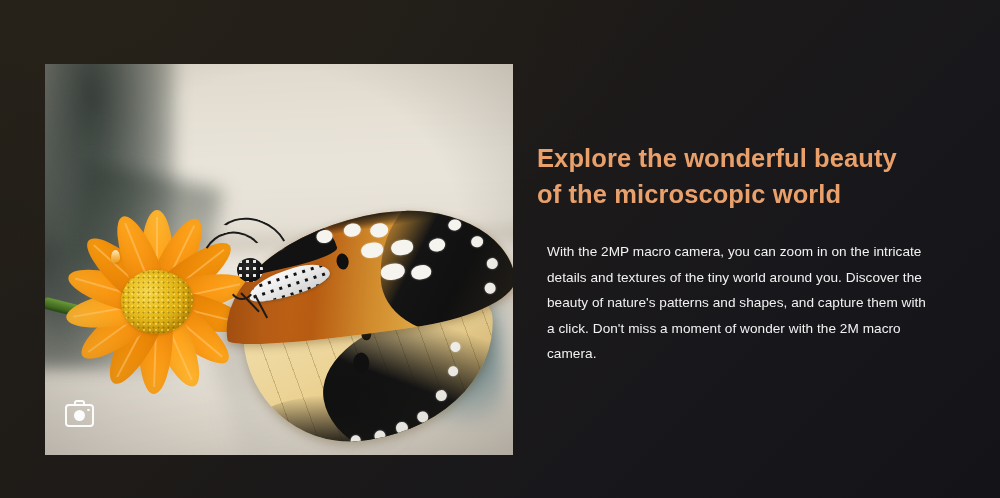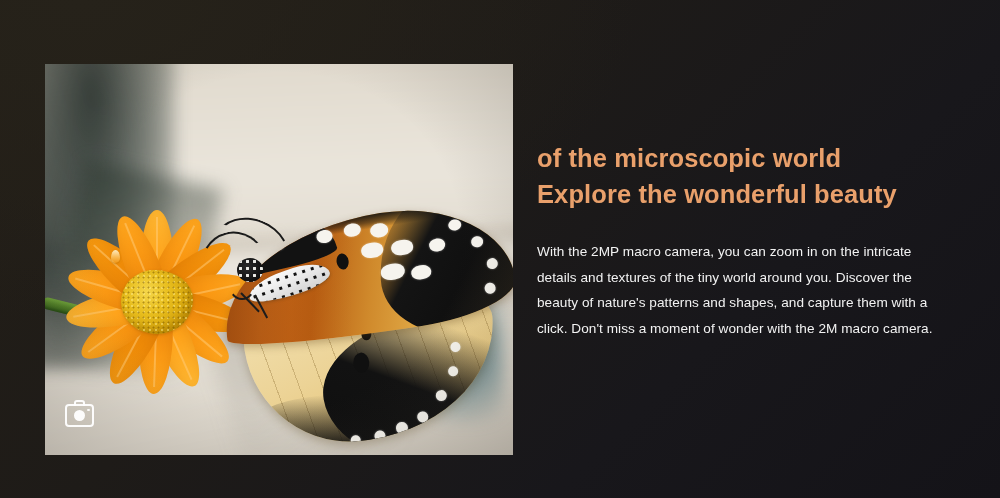--- a/index.html
+++ b/index.html
@@ -456,21 +456,21 @@
   .headline {
     margin: 0;
     color: #e9a06b;
     font-size: 25.5px;
     font-weight: bold;
     line-height: 36px;
     letter-spacing: 0.1px;
   }
   .headline .hl-line { display: block; }
   .body-copy {
-    margin: 27px 0 0 0;
+    margin: 27px 0 0 10px;
     color: #f2f2f2;
     font-size: 13.6px;
     line-height: 25.5px;
     letter-spacing: 0.05px;
   }
 </style>
 </head>
 <body>
 
 <div class="page">
@@ -568,19 +568,19 @@
           <span class="cam-lens"></span>
           <span class="cam-dot"></span>
         </span>
       </div>
 
     </div>
   </div>
 
   <div class="copy">
     <h2 class="headline">
+      <span class="hl-line">Explore the wonderful beauty</span>
       <span class="hl-line">of the microscopic world</span>
-      <span class="hl-line">Explore the wonderful beauty</span>
     </h2>
     <p class="body-copy">With the 2MP macro camera, you can zoom in on the intricate details and textures of the tiny world around you. Discover the beauty of nature's patterns and shapes, and capture them with a click. Don't miss a moment of wonder with the 2M macro camera.</p>
   </div>
 
 </div>
 
 </body></html>

